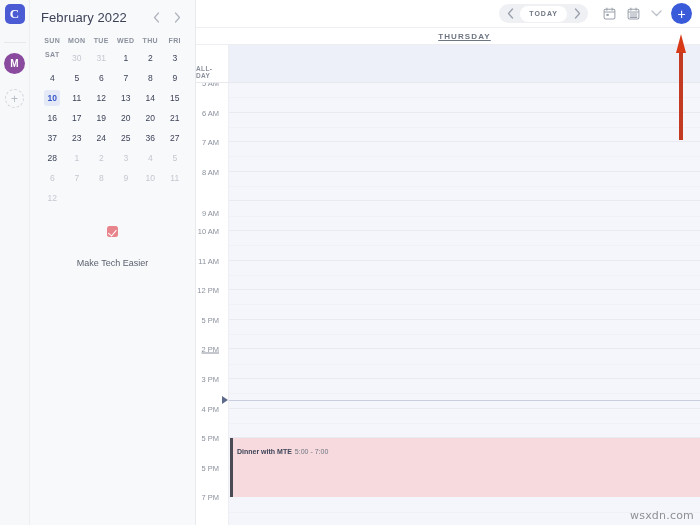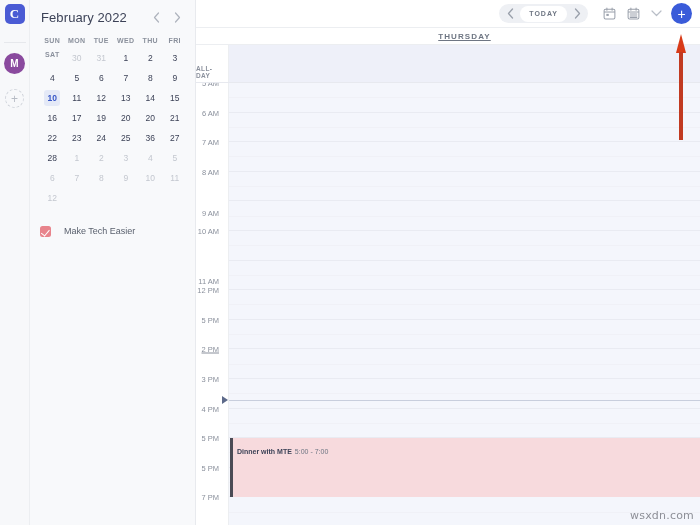--- a/index.html
+++ b/index.html
@@ -80,21 +80,21 @@
     height: 20px; line-height: 20px;
     color: #3c4257; position: relative;
   }
   .day.muted { color: #c3c7cf; }
   .day.today span {
     display: inline-block; width: 16px; height: 16px; line-height: 16px;
     border-radius: 3px;
     background: #e4e9f7; color: #3857c8; font-weight: 700;
   }
   .cal-list { margin-top: 18px; padding: 0 10px; }
-  .cal-item { display: flex; align-items: flex-start; gap: 13px; height: 18px; }
+  .cal-item { display: flex; align-items: center; gap: 21px; height: 18px; flex-direction: column; }
   .cal-check {
     width: 11px; height: 11px; border-radius: 2.5px;
     background: #e8848c; position: relative; flex: 0 0 11px;
   }
   .cal-check::after {
     content: ""; position: absolute;
     left: 2.5px; top: 1.5px; width: 4px; height: 6.5px;
     border: 1.3px solid #fff; border-top: 0; border-left: 0;
     transform: rotate(40deg);
   }
@@ -296,21 +296,21 @@
         <div class="day"><span>12</span></div>
         <div class="day"><span>13</span></div>
         <div class="day"><span>14</span></div>
         <div class="day"><span>15</span></div>
         <div class="day"><span>16</span></div>
         <div class="day"><span>17</span></div>
         <div class="day"><span>19</span></div>
         <div class="day"><span>20</span></div>
         <div class="day"><span>20</span></div>
         <div class="day"><span>21</span></div>
-        <div class="day"><span>22</span></div>
+        <div class="day"><span>37</span></div>
         <div class="day"><span>23</span></div>
         <div class="day"><span>24</span></div>
         <div class="day"><span>25</span></div>
         <div class="day"><span>36</span></div>
         <div class="day"><span>27</span></div>
         <div class="day"><span>28</span></div>
         <div class="day muted"><span>1</span></div>
         <div class="day muted"><span>2</span></div>
         <div class="day muted"><span>3</span></div>
         <div class="day muted"><span>4</span></div>
@@ -389,21 +389,21 @@
     </div>
 
     <div class="gridwrap">
       <div class="timecol" id="timecol">
           <div class="tlabel" style="top: 0px;">5 AM</div>
           <div class="tlabel" style="top: 29.6px;">6 AM</div>
           <div class="tlabel" style="top: 59.2px;">7 AM</div>
           <div class="tlabel" style="top: 88.8px;">8 AM</div>
           <div class="tlabel" style="top: 118.4px; margin-top: 12px;">9 AM</div>
           <div class="tlabel" style="top: 148px;">10 AM</div>
-          <div class="tlabel" style="top: 177.6px; margin-top: 20px;">11 AM</div>
+          <div class="tlabel" style="top: 177.6px;">11 AM</div>
           <div class="tlabel" style="top: 207.2px; margin-left: 15px;">12 PM</div>
           <div class="tlabel" style="top: 236.8px;">5 PM</div>
           <div class="tlabel" style="top: 266.4px; text-decoration: underline;">2 PM</div>
           <div class="tlabel" style="top: 296px;">3 PM</div>
           <div class="tlabel" style="top: 325.6px;">4 PM</div>
           <div class="tlabel" style="top: 355.2px;">5 PM</div>
           <div class="tlabel" style="top: 384.8px;">5 PM</div>
           <div class="tlabel" style="top: 414.4px;">7 PM</div>
           <div class="nowmark" style="top: 316.6px; left: 26px;"></div>
         </div>

